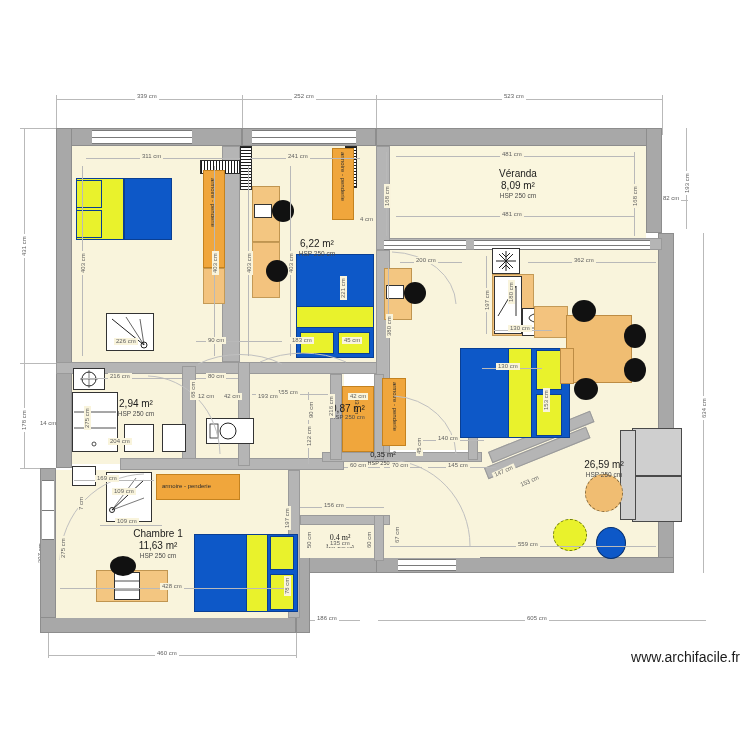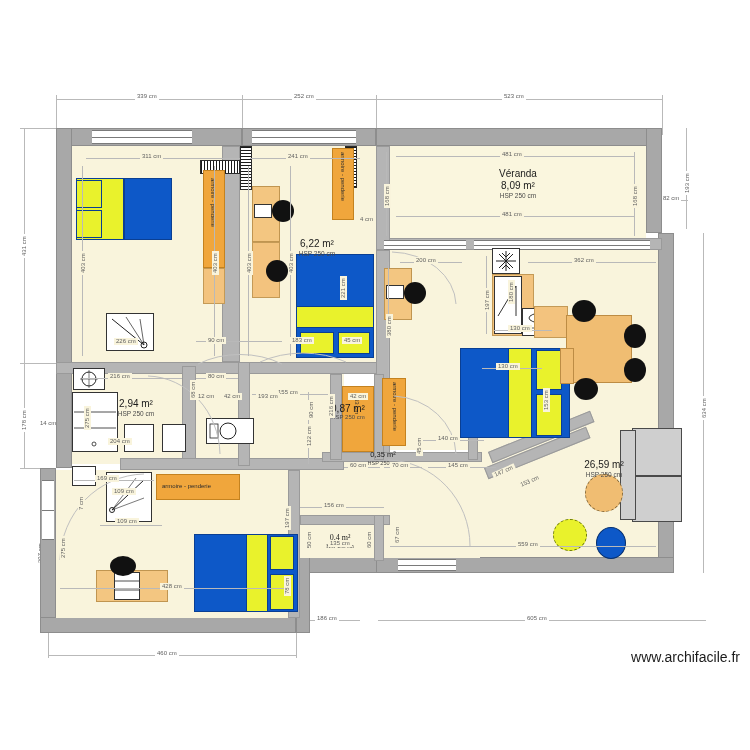--- a/index.html
+++ b/index.html
@@ -334,20 +334,25 @@
   <div class="room-label" style="left:318px;top:404px;width:60px;">
     <div class="ar" style="font-size:10px;line-height:9px;">0,87 m²</div>
     <div class="hs" style="font-size:6px;">HSP 250 cm</div>
   </div>
 
   <div class="room-label" style="left:352px;top:451px;width:62px;">
     <div class="ar" style="font-size:7.5px;line-height:8px;">0,35 m²</div>
     <div class="hs" style="font-size:5.5px;">HSP 250 cm</div>
   </div>
 
+  <div class="room-label" style="left:96px;top:528px;width:124px;">
+    <div class="nm">Chambre 1</div>
+    <div class="ar">11,63 m²</div>
+    <div class="hs">HSP 250 cm</div>
+  </div>
 
   <div class="room-label" style="left:304px;top:533px;width:72px;font-family:Liberation Serif, serif;">
     <div class="ar" style="font-size:8px;line-height:9px;">0,4 m²</div>
     <div class="hs" style="font-size:5.5px;">HSP 250 cm</div>
   </div>
 
   <div class="abs dim-h" style="left:86px;top:158px;width:154px;"></div>
   <div class="dim-label onplan" style="left:140px;top:153px;">311 cm</div>
 
   <div class="abs dim-h" style="left:250px;top:158px;width:110px;"></div>

